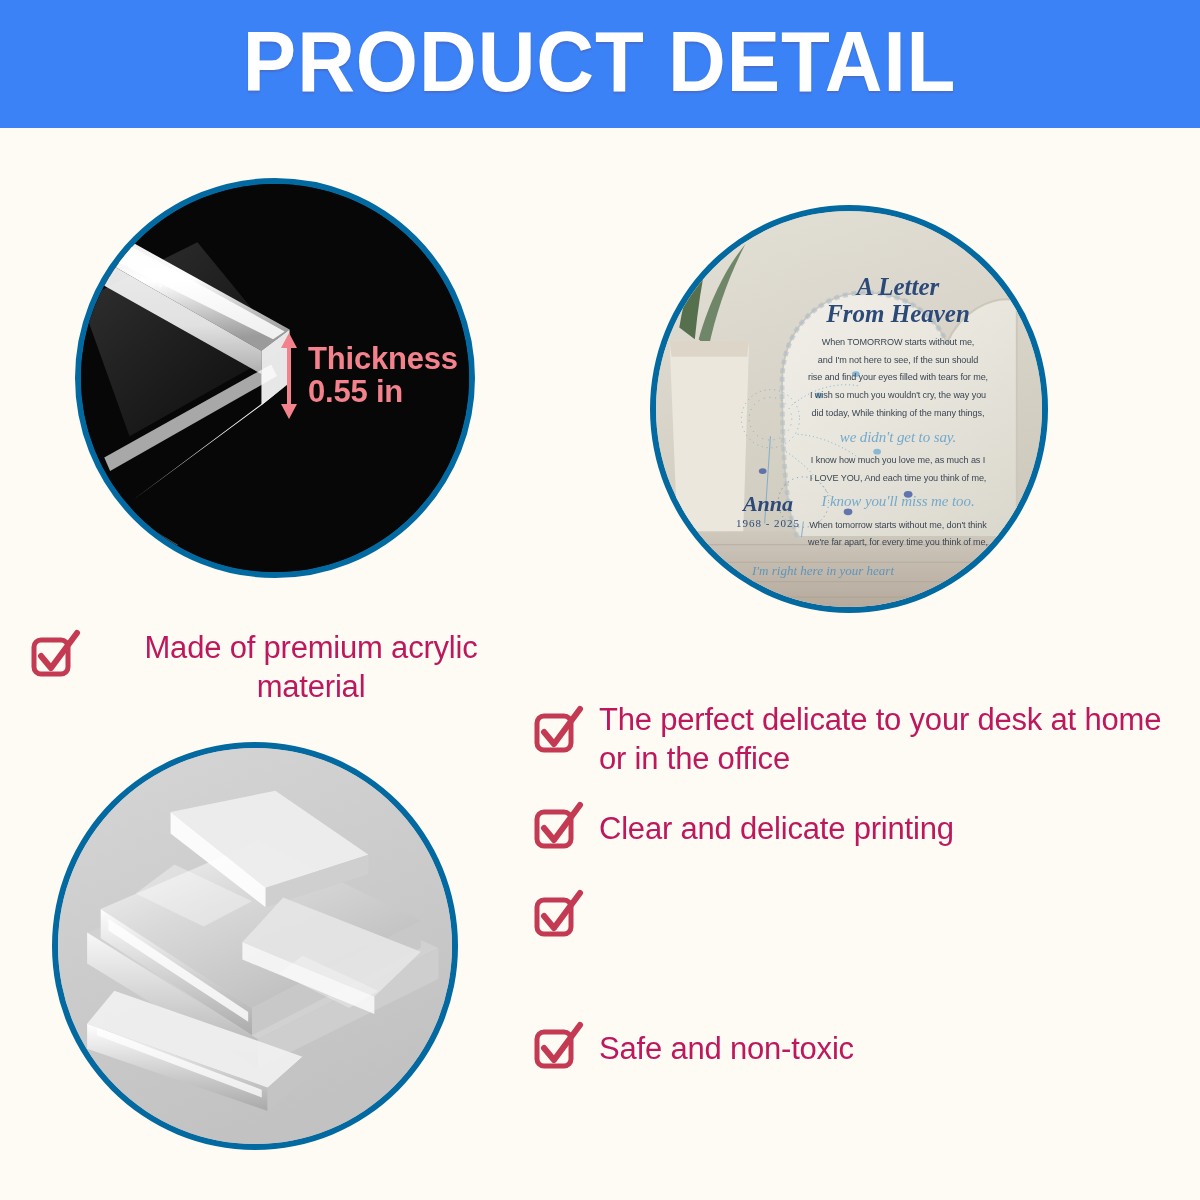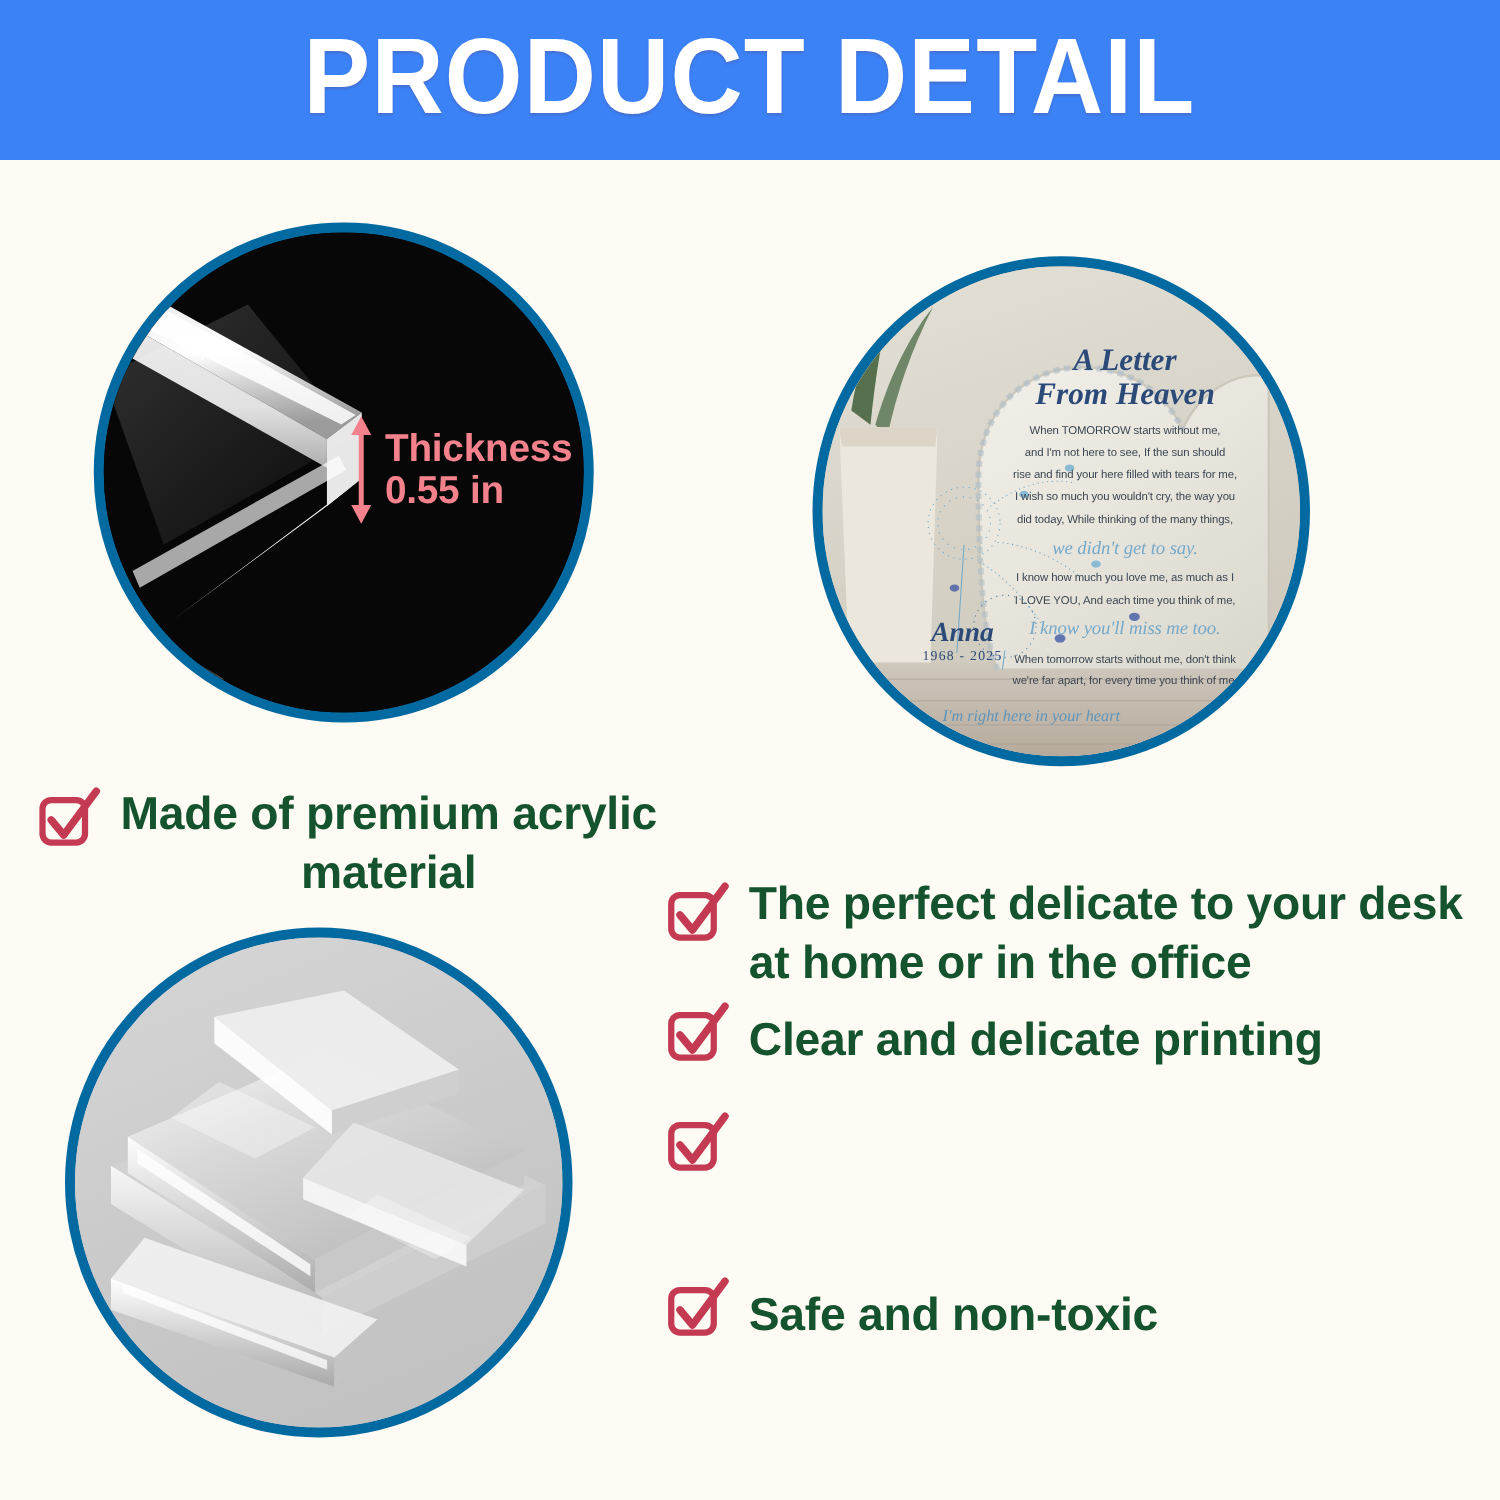--- a/index.html
+++ b/index.html
@@ -35,21 +35,21 @@
     transform: scaleX(0.93);
     line-height: 1;
     padding-bottom: 6px;
     text-shadow: 0 2px 2px rgba(120,20,35,0.18);
   }
 
   
   .photo-circle {
     position: absolute;
     border-radius: 50%;
-    border: 8px solid #0369a1;
+    border: 6px solid #0369a1;
     overflow: hidden;
   }
 
   
   #circle-thickness {
     left: 75px; top: 178px;
     width: 400px; height: 400px;
     background: #070707;
   }
   .edge-wedge {
@@ -152,25 +152,24 @@
 
   
   .feature {
     position: absolute;
     display: flex;
     align-items: flex-start;
     gap: 14px;
   }
   .check-box { flex: 0 0 auto; width: 52px; height: 52px; }
   .feature-text {
-    color: #14532d;
-    font-size: 37px;
+    color: #be185d;
+    font-size: 31px;
     line-height: 1.26;
     letter-spacing: -0.2px;
-    font-weight: bold;
   }
 
   #feature-acrylic { left: 30px; top: 628px; width: 520px; }
   #feature-acrylic .feature-text { text-align: center; width: 430px; }
   #feature-desk    { left: 533px; top: 700px; width: 660px; }
   #feature-print   { left: 533px; top: 800px; width: 620px; }
   #feature-scratch { left: 533px; top: 884px; width: 640px; }
   #feature-safe    { left: 533px; top: 1020px; width: 500px; }
   #feature-print .feature-text,
   #feature-safe .feature-text { padding-top: 9px; }
@@ -311,21 +310,21 @@
       </g>
     </g>
   </svg>
 
   <div class="plaque-text">
     <div class="plaque-title">A Letter</div>
     <div class="plaque-title">From Heaven</div>
     <div class="plaque-body">
       <div>When TOMORROW starts without me,</div>
       <div>and I'm not here to see, If the sun should</div>
-      <div>rise and find your here filled with tears for me,</div>
+      <div>rise and find your eyes filled with tears for me,</div>
       <div>I wish so much you wouldn't cry, the way you</div>
       <div>did today, While thinking of the many things,</div>
       <div class="script">we didn't get to say.</div>
       <div>I know how much you love me, as much as I</div>
       <div>I LOVE YOU, And each time you think of me,</div>
       <div class="script">I know you'll miss me too.</div>
       <div>When tomorrow starts without me, don't think</div>
       <div>we're far apart, for every time you think of me,</div>
     </div>
   </div>

